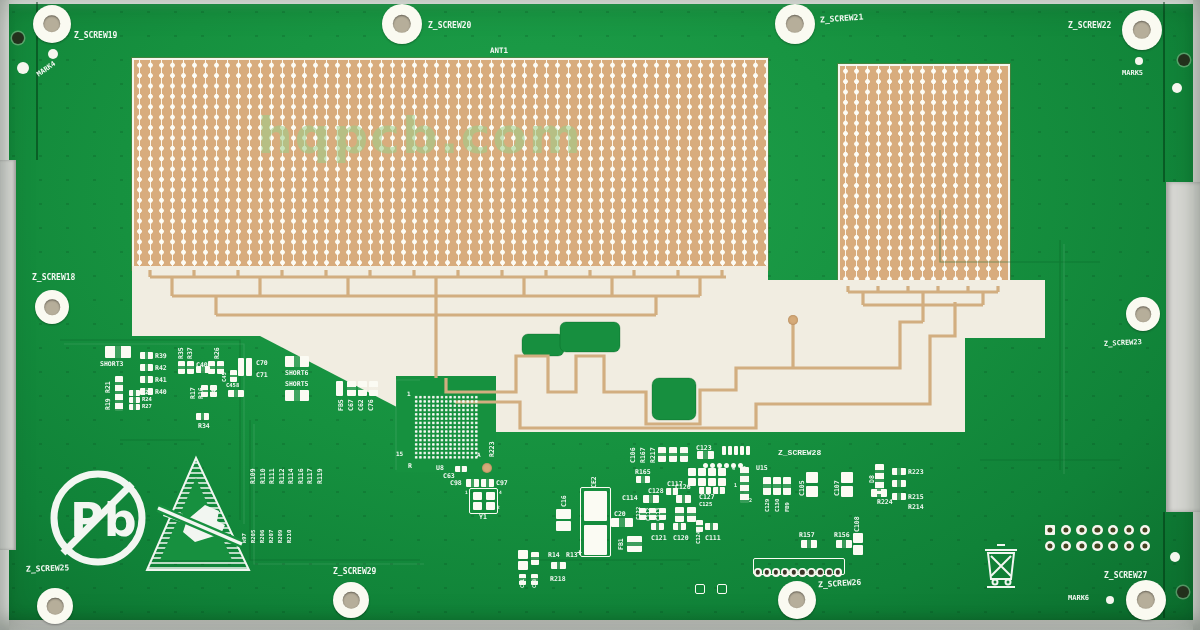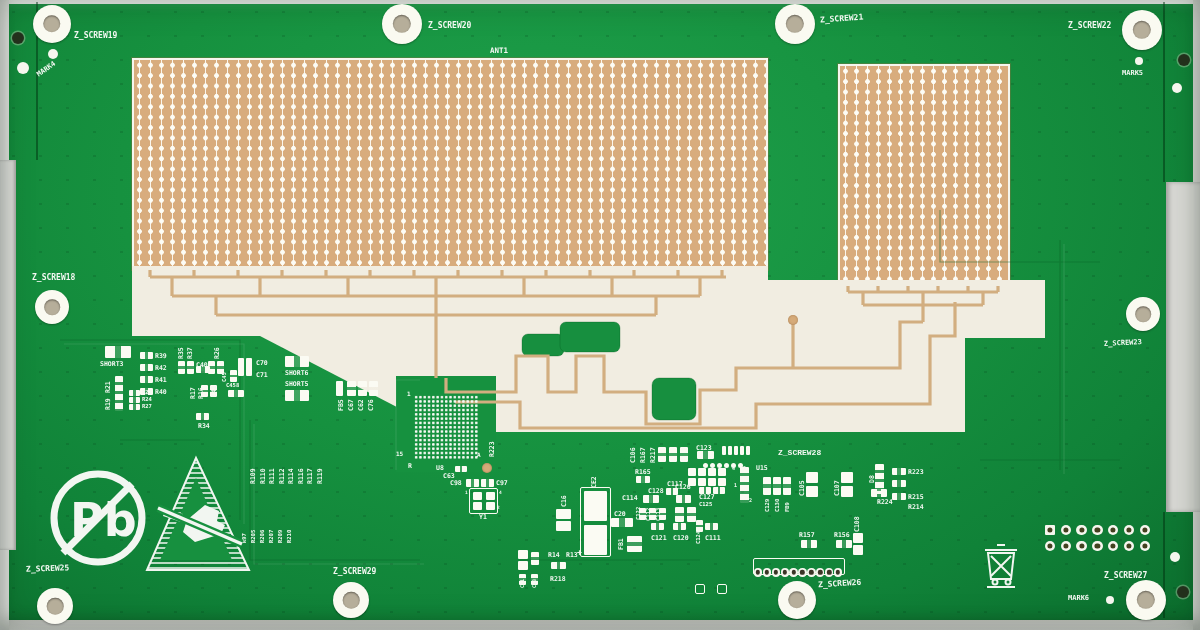--- a/index.html
+++ b/index.html
@@ -94,20 +94,21 @@
     <g stroke="#0c6427" stroke-width="1.2" fill="none" opacity=".45">
       <path d="M60,340 H240 V520 M70,520 H150 M250,420 V560 H420 M520,560 H700 M1060,240 V470 M940,210 V262 H1100 M120,440 H200 M980,460 H1120"></path>
     </g>
     <g stroke="rgba(255,255,255,.10)" stroke-width="1.2" fill="none">
       <path d="M64,344 H244 V524 M254,424 V564 H424 M1064,244 V474 M420,380 H396 V470"></path>
     </g>
   </svg>
 
   <div class="array" style="left:132px;top:58px;width:636px;height:212px;"></div>
   <div class="array" style="left:838px;top:64px;width:172px;height:218px;"></div>
+  <div id="watermark">hqpcb.com</div>
 
   <div id="bga" style="left:414px;top:395px;width:64px;height:64px;"></div>
 
   <svg class="top" width="1200" height="630">
     <g>
       <circle cx="98" cy="518" r="44" fill="none" stroke="#f2f6f1" stroke-width="7"></circle>
       <text x="70" y="536" font-family="DejaVu Sans, sans-serif" font-size="46" font-weight="bold" fill="#f2f6f1">Pb</text>
       <line x1="132" y1="484" x2="63" y2="553" stroke="#f2f6f1" stroke-width="7"></line>
     </g>
     <g>

